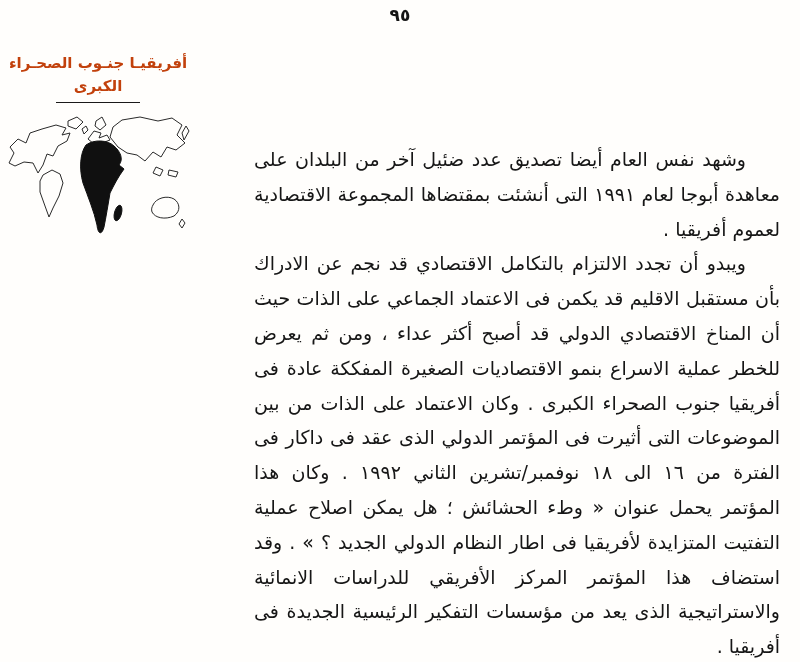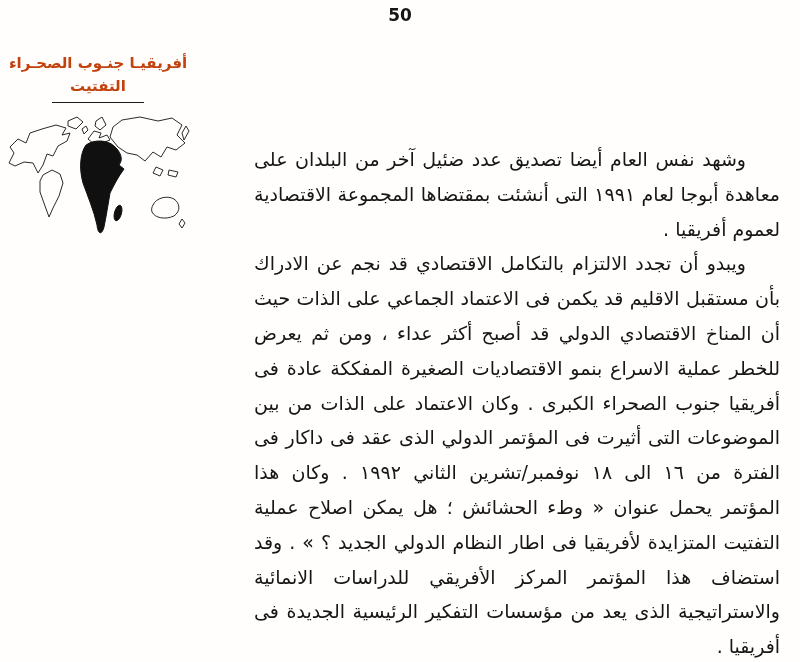--- a/index.html
+++ b/index.html
@@ -58,27 +58,27 @@
     margin-top: 24px;
   }
   .body-text p {
     margin: 0;
     text-indent: 34px;
   }
 </style>
 </head>
 <body>
 
-<div class="page-number">50</div>
+<div class="page-number">٩٥</div>
 
 <aside class="sidebar">
   <div class="sidebar-heading">
     <div>أفريقيـا جنـوب الصحـراء</div>
     <div>
-      <span class="heading-line2">التفتيت</span>
+      <span class="heading-line2">الكبرى</span>
     </div>
   </div>
 
   <svg class="map" width="184" height="128" viewBox="0 0 184 128" fill="none" stroke="#2a2a2a" stroke-width="1" stroke-linejoin="round">
 
     <path d="M3,50 L8,40 L4,34 L12,26 L20,30 L24,20 L36,16 L50,12 L60,15 L56,22 L64,20 L61,28 L52,33 L47,43 L41,41 L37,52 L32,60 L27,50 L18,49 L9,53 Z"></path>
 
     <path d="M62,8 L71,4 L77,9 L70,16 L62,13 Z"></path>
 
     <path d="M37,62 L46,57 L54,61 L57,70 L53,83 L47,95 L43,104 L39,93 L34,79 L34,68 Z"></path>

